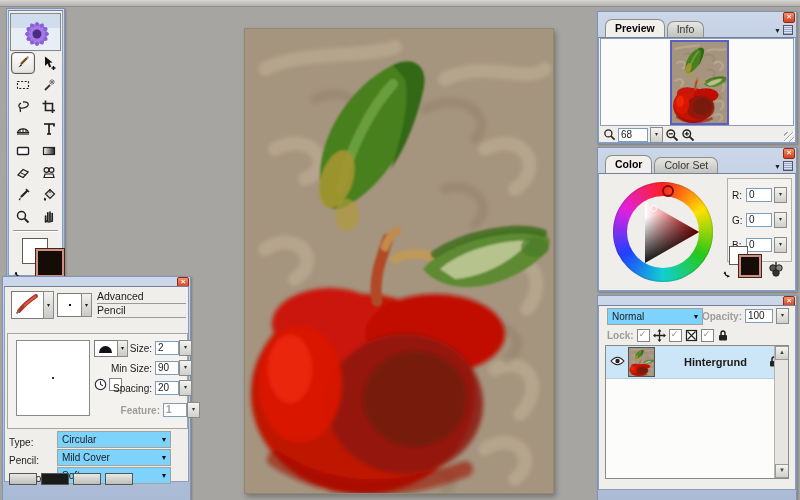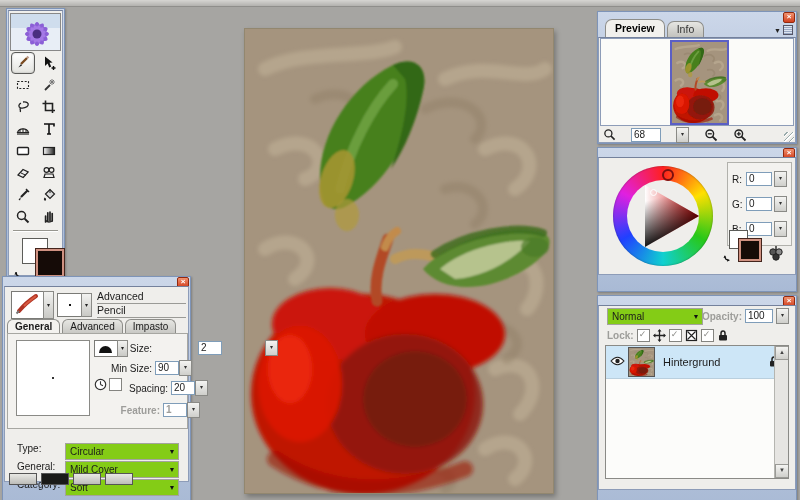--- a/index.html
+++ b/index.html
@@ -31,21 +31,21 @@
   .menu-box{width:8px;height:8px;border:1px solid #556;background:
     repeating-linear-gradient(#dde4ef 0 1px,#99a8c4 1px 2px);}
   .content{position:relative;background:#efeeeb;border:1px solid #8d9cb8;border-top:1px solid #74819c;}
 
   
   .field{background:#fff;border:1px solid #7f9db9;height:12px;line-height:12px;padding:0 2px;
     font-size:10px;}
   .spin{width:11px;height:14px;background:linear-gradient(#f4f4f2,#cfcfcb);
     border:1px solid #8a8a86;font-size:6px;color:#333;text-align:center;line-height:12px;}
   .spin::after{content:"▾";}
-  .combo{display:flex;align-items:center;background:#84cc16;border:1px solid #a3a39d;height:15px;}
+  .combo{display:flex;align-items:center;background:#7dd3fc;border:1px solid #a3a39d;height:15px;}
   .combo .cval{flex:1;padding-left:4px;font-size:10px;}
   .combo .carr{width:12px;text-align:center;font-size:7px;color:#111;}
   .combo .carr::after{content:"▼";}
   .glbl{color:#9d9d9a;font-weight:bold;}
   .lbl{color:#1b1b1b;}
   .checkbox{width:11px;height:11px;background:#fff;border:1px solid #848480;display:inline-block;
     position:relative;}
   .checkbox.checked::after{content:"✓";position:absolute;left:1px;top:-1px;font-size:9px;color:#8a8a86;}
   .grip{position:absolute;right:1px;bottom:1px;width:10px;height:10px;
     background:repeating-linear-gradient(135deg,transparent 0 2px,#9aa 2px 3px,#fff 3px 4px);}
@@ -94,38 +94,38 @@
     background:#f3f2ef;}
   .bpreview{position:absolute;left:8px;top:6px;width:72px;height:74px;background:#fff;
     border:1px solid #8a8a86;}
   .bpreview::after{content:"";position:absolute;left:35px;top:36px;width:2px;height:2px;background:#333;}
   .dome-btn{position:absolute;left:86px;top:6px;width:23px;height:15px;background:#fff;
     border:1px solid #7a7a76;}
   .brow{position:absolute;display:flex;align-items:center;}
   .brow .rl{width:44px;text-align:right;margin-right:3px;}
   .brow .field{width:18px;}
   .clockwrap{position:absolute;left:86px;top:44px;display:flex;align-items:center;gap:2px;}
-  .selrow{position:absolute;left:12px;display:flex;align-items:flex-start;margin-top:12px;}
+  .selrow{position:absolute;left:4px;display:flex;align-items:flex-end;}
   .selrow .sl{width:48px;}
   .selrow .combo{width:112px;}
   #brush-sliver{position:absolute;left:4px;top:186px;display:flex;gap:4px;}
   #brush-sliver div{width:26px;height:10px;background:linear-gradient(#e8e8e4,#bdbdb9);
     border:1px solid #555;}
   #brush-sliver div.dark{background:#1a1a18;}
 
   
   .rpanel{left:597px;width:198px;}
   #previewpanel{top:11px;height:131px;}
   #colorpanel{top:147px;height:143px;}
   #layerspanel{top:295px;height:212px;}
 
   
   #pv-area{position:relative;height:86px;background:#fbfbf9;border:1px solid #8d9cb8;margin:0 1px;}
   #pv-thumb{position:absolute;left:69px;top:1px;border:2px solid #5b5fc4;}
-  #pv-bar{position:relative;height:17px;display:flex;align-items:center;gap:15px;padding-left:4px;}
+  #pv-bar{position:relative;height:17px;display:flex;align-items:center;gap:2px;padding-left:4px;}
   #pv-zoom-field{width:24px;}
 
   
   #wheelwrap{position:absolute;left:14px;top:8px;width:100px;height:100px;}
   #wheel{width:100px;height:100px;border-radius:50%;
     background:conic-gradient(#ff2020,#ffe000 60deg,#28c818 120deg,#10d0d0 180deg,#2040ff 240deg,#e020e0 300deg,#ff2020);
     position:relative;box-shadow:inset 0 0 2px rgba(0,0,0,.4);}
   #wheel-hole{position:absolute;left:14px;top:14px;width:72px;height:72px;border-radius:50%;
     background:#efeeeb;}
   #hue-marker{position:absolute;left:49px;top:3px;width:8px;height:8px;border:2px solid #7a1010;
@@ -148,21 +148,21 @@
   #blendcombo{position:absolute;left:6px;top:1px;width:94px;}
   #opacity-wrap{position:absolute;right:4px;top:1px;display:flex;align-items:center;gap:3px;}
   #opacity-field{width:22px;}
   #ly-lockrow{position:relative;height:16px;margin-left:8px;display:flex;align-items:center;gap:3px;}
   #ly-list{position:relative;margin:2px 6px 0 6px;height:132px;background:#fcfcfa;
     border:1px solid #8a8a86;overflow:hidden;}
   #ly-row{position:relative;height:32px;background:#cde6f7;border-bottom:1px solid #b9cfde;
     display:flex;align-items:center;}
   #ly-eye{width:22px;text-align:center;}
   #ly-thumb{width:25px;height:28px;border:1px solid #555;background:#fff;margin-right:8px;}
-  #ly-name{flex:1;font-size:11px;font-weight:normal;}
+  #ly-name{flex:1;font-size:11px;font-weight:bold;text-align:center;}
   #ly-lock{width:20px;}
   #ly-scroll{position:absolute;right:0;top:0;width:13px;height:100%;background:#e6e5e2;
     border-left:1px solid #b5b5b0;}
   .scr-btn{position:absolute;left:0;width:12px;height:12px;background:linear-gradient(#f4f4f2,#cfcfcb);
     border:1px solid #9a9a96;font-size:6px;color:#444;text-align:center;line-height:11px;}
   .scr-up{top:0;} .scr-up::after{content:"▲";}
   .scr-dn{bottom:0;} .scr-dn::after{content:"▼";}
 
   svg.icon{display:block;}
 </style>
@@ -399,73 +399,68 @@
           <path d="M24,4 C20,7 16,10 12,14" stroke="#d85a40" stroke-width="2" fill="none"></path>
           <path d="M7,19 l-2.5,2.5" stroke="#777" stroke-width="2"></path>
         </svg>
       </div>
       <div class="ddbtn" style="left:38px;top:4px;height:26px;line-height:26px;"></div>
       <div class="dot-btn"></div>
       <div class="ddbtn" style="left:76px;top:6px;height:22px;line-height:22px;"></div>
       <div class="preset-line" style="top:3px;">Advanced</div>
       <div class="preset-line" style="top:17px;">Pencil</div>
 
-      <div class="btabs">
-        <div class="btab active">General</div>
-        <div class="btab">Advanced</div>
-        <div class="btab">Impasto</div>
-      </div>
 
       <div class="tabframe">
         <div class="bpreview"></div>
         <div class="dome-btn">
           <svg width="21" height="13" viewBox="0 0 21 13">
             <path d="M4,12 A6.5,7 0 0 1 17,12 Z" fill="#111"></path>
           </svg>
         </div>
         <div class="ddbtn" style="left:109px;top:6px;height:15px;line-height:15px;"></div>
 
-        <div class="brow" style="left:100px;top:6px;gap:43px;">
+        <div class="brow" style="left:100px;top:6px;">
           <span class="rl lbl">Size:</span>
           <span class="field">2</span>
           <span class="spin"></span>
         </div>
         <div class="brow" style="left:100px;top:26px;">
           <span class="rl lbl">Min Size:</span>
           <span class="field">90</span>
           <span class="spin"></span>
         </div>
         <div class="clockwrap">
           <svg width="13" height="13" viewBox="0 0 13 13">
             <circle cx="6.5" cy="6.5" r="5.2" fill="#fff" stroke="#333" stroke-width="1.2"></circle>
             <path d="M6.5,6.5 V3.2 M6.5,6.5 L9,7.8" stroke="#333" stroke-width="1.1"></path>
           </svg>
           <span class="checkbox"></span>
         </div>
-        <div class="brow" style="left:116px;top:46px;">
+        <div class="brow" style="left:100px;top:46px;">
           <span class="rl lbl">Spacing:</span>
           <span class="field">20</span>
           <span class="spin"></span>
         </div>
         <div class="brow" style="left:108px;top:68px;">
           <span class="rl glbl">Feature:</span>
           <span class="field glbl">1</span>
           <span class="spin"></span>
         </div>
       </div>
 
       <div class="selrow" style="top:144px;">
         <span class="sl lbl">Type:</span>
         <div class="combo">
           <span class="cval">Circular</span>
           <span class="carr"></span>
         </div>
       </div>
       <div class="selrow" style="top:162px;">
-        <span class="sl lbl">General:</span>
+        <span class="sl lbl">Pencil:</span>
         <div class="combo">
           <span class="cval">Mild Cover</span>
           <span class="carr"></span>
         </div>
       </div>
       <div class="selrow" style="top:180px;">
         <span class="sl lbl">Category:</span>
         <div class="combo">
           <span class="cval">Soft</span>
           <span class="carr"></span>
@@ -516,20 +511,28 @@
           <path d="M3.8,5.8 h4 M5.8,3.8 v4" stroke="#222" stroke-width="1.3"></path>
         </svg>
         <div class="grip"></div>
       </div>
     </div>
   </div>
 
   <div id="colorpanel" class="abs palette rpanel">
     <div class="titlebar">
       <div class="xbtn"></div>
+    </div>
+    <div class="tabrow">
+      <div class="tab active">Color</div>
+      <div class="tab">Color Set</div>
+      <div class="panel-menu">
+        <span class="menu-arrow"></span>
+        <span class="menu-box"></span>
+      </div>
     </div>
     <div class="content" style="height:116px;">
       <div id="wheelwrap">
         <div id="wheel">
           <div id="wheel-hole"></div>
           <svg width="100" height="100" viewBox="0 0 100 100" style="position:absolute;left:0;top:0;">
             <polygon points="86,50 32,19 32,81" fill="url(#triR)"></polygon>
             <polygon points="86,50 32,19 32,81" fill="url(#triB)"></polygon>
           </svg>
           <div id="hue-marker"></div>

